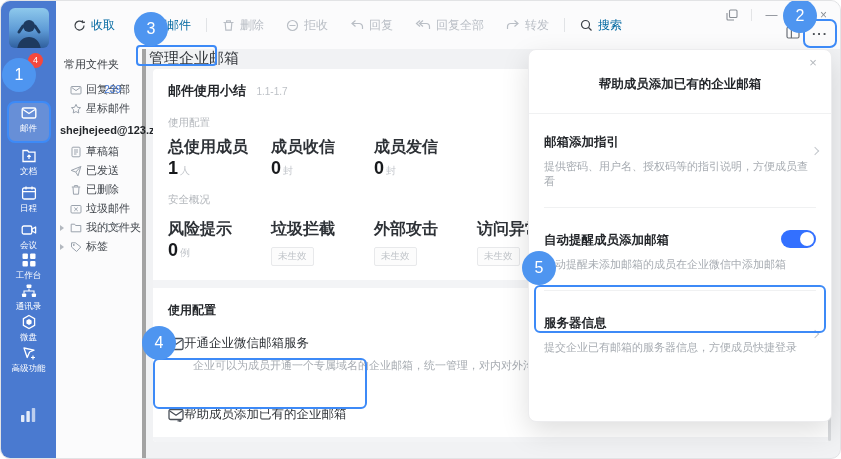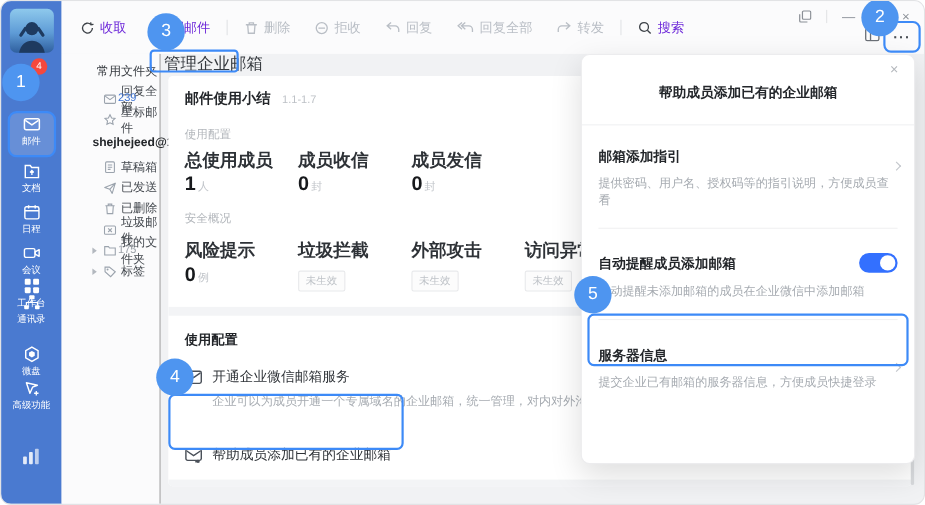--- a/index.html
+++ b/index.html
@@ -18,34 +18,34 @@
   .nav-item .ni-icon { display:block; margin:0 auto 2px; width:16px; height:16px; }
   .nav-item .ni-label { display:block; font-size:9px; line-height:10px; color:#fff; transform:scale(.95); }
   .nav-item.active { }
   .nav-active-bg { position:absolute; left:7px; top:101px; width:42px; height:40px;
                    background:rgba(255,255,255,.16); border-radius:7px; }
   .rail-bottom { position:absolute; left:19px; top:406px; opacity:.85; }
 
   
   .topbar { position:absolute; left:55px; top:0; right:0; height:48px; background:#fbfbfc; }
   .tools { position:absolute; left:6px; top:0; height:48px; display:flex; align-items:center; gap:0; }
-  .tool { display:flex; align-items:center; gap:5px; font-size:12px; color:#6d28d9; padding:0 11px; white-space:nowrap; }
+  .tool { display:flex; align-items:center; gap:5px; font-size:12px; color:#0369a1; padding:0 11px; white-space:nowrap; }
   .tool.disabled { color:#b9bec5; }
   .tool svg { display:block; }
   .vdiv { width:1px; height:14px; background:#e1e3e6; margin:0 4px; }
 
   .winctl { position:absolute; top:7px; right:10px; display:flex; align-items:center; gap:13px; color:#8a8f96; }
   .winctl .c { width:13px; height:13px; display:flex; align-items:center; justify-content:center; font-size:12px; }
   .winctl .sep { width:1px; height:12px; background:#e3e4e6; }
   .more-row { position:absolute; top:24px; right:12px; display:flex; align-items:center; gap:12px; color:#6b7077; }
   .dots { font-size:13px; letter-spacing:1px; color:#4b5056; font-weight:bold; line-height:14px; }
 
   
   .folders { position:absolute; left:55px; top:48px; width:90px; bottom:0; background:#fbfbfc;
-             border-right:1px solid #a3a3a3; padding-top:4px;padding-left:24px; }
+             border-right:4px solid #a3a3a3; padding-top:4px; }
   .f-section { font-size:11px; color:#35393e; padding:4px 0 8px 8px; }
   .f-row { position:relative; height:19px; display:flex; align-items:center; padding-left:14px; gap:4px;
            font-size:11px; color:#42474d; }
   .f-row svg { flex:none; }
   .f-count { position:absolute; right:21px; font-size:10px; color:#3f74d4; }
   .f-count.gray { color:#9aa0a7; }
   .f-account { height:24px; display:flex; align-items:center; font-size:11px; font-weight:bold; color:#24272b; padding-left:4px; }
   .caret { width:0; height:0; border-left:4px solid #b3b8bf; border-top:3px solid transparent;
            border-bottom:3px solid transparent; position:absolute; left:4px; }
   .f-row.has-caret { padding-left:14px; }
@@ -60,21 +60,21 @@
   .mini-label { font-size:10.5px; color:#b2b6bb; margin-top:16px; }
   .stat-row { display:flex; margin-top:7px; }
   .stat { width:103px; }
   .stat-l { font-size:16px; font-weight:bold; color:#2e3237; }
   .stat-v { font-size:18px; font-weight:bold; color:#17191c; }
   .stat-u { font-size:10px; color:#c0c4c9; font-weight:normal; margin-left:2px; }
   .stat-badge { display:inline-block; margin-top:7px; font-size:9.5px; color:#bfc3c8; background:#fcfcfc;
                 border:1px solid #e8e9eb; border-radius:2px; padding:2px 6px; }
   .strip { height:8px; background:#f3f4f6; margin-top:14px; }
   .sec-h { font-size:12px; font-weight:bold; color:#23262a; }
-  .cfg-item { display:flex; align-items:center; gap:9px; margin-top:16px; font-size:12.5px; color:#2e3237; }
+  .cfg-item { display:flex; align-items:center; margin-top:16px; font-size:12.5px; color:#2e3237; }
   .cfg-item svg { flex:none; }
   .cfg-desc { margin:6px 0 0 25px; font-size:11px; color:#a6abb1; }
   .cfg-item.second { margin-top:33px; }
 
   
   .panel { position:absolute; left:527px; top:48px; width:304px; height:373px; background:#fff;
            border:1px solid #ececee; border-radius:8px; box-shadow:0 10px 28px rgba(0,0,0,.13); z-index:10; }
   .p-close { position:absolute; right:10px; top:5px; font-size:13px; color:#b4b8bd; width:16px; height:16px;
              text-align:center; line-height:16px; }
   .p-title { margin-top:26px; text-align:center; font-size:12.5px; font-weight:bold; color:#23262a; }
@@ -142,21 +142,21 @@
     </div>
     <div class="nav-item" style="top:251px">
       <svg class="ni-icon" viewBox="0 0 16 16">
           <rect x="1.5" y="1.5" width="5.4" height="5.4" rx="1" fill="#fff"></rect>
           <rect x="9.1" y="1.5" width="5.4" height="5.4" rx="1" fill="#fff"></rect>
           <rect x="1.5" y="9.1" width="5.4" height="5.4" rx="1" fill="#fff"></rect>
           <rect x="9.1" y="9.1" width="5.4" height="5.4" rx="1" fill="#fff"></rect>
         </svg>
       <span class="ni-label">工作台</span>
     </div>
-    <div class="nav-item" style="top:266px">
+    <div class="nav-item" style="top:282px">
       <svg class="ni-icon" viewBox="0 0 16 16">
           <rect x="5.6" y="1.5" width="4.8" height="3.6" rx="0.8" fill="#fff"></rect>
           <rect x="1" y="10.5" width="4.2" height="3.6" rx="0.8" fill="#fff"></rect>
           <rect x="10.8" y="10.5" width="4.2" height="3.6" rx="0.8" fill="#fff"></rect>
           <path d="M8 5.5v2.5M3 10.5V8h10v2.5" fill="none" stroke="#fff" stroke-width="1.1"></path>
         </svg>
       <span class="ni-label">通讯录</span>
     </div>
     <div class="nav-item" style="top:313px">
       <svg class="ni-icon" viewBox="0 0 16 16">

